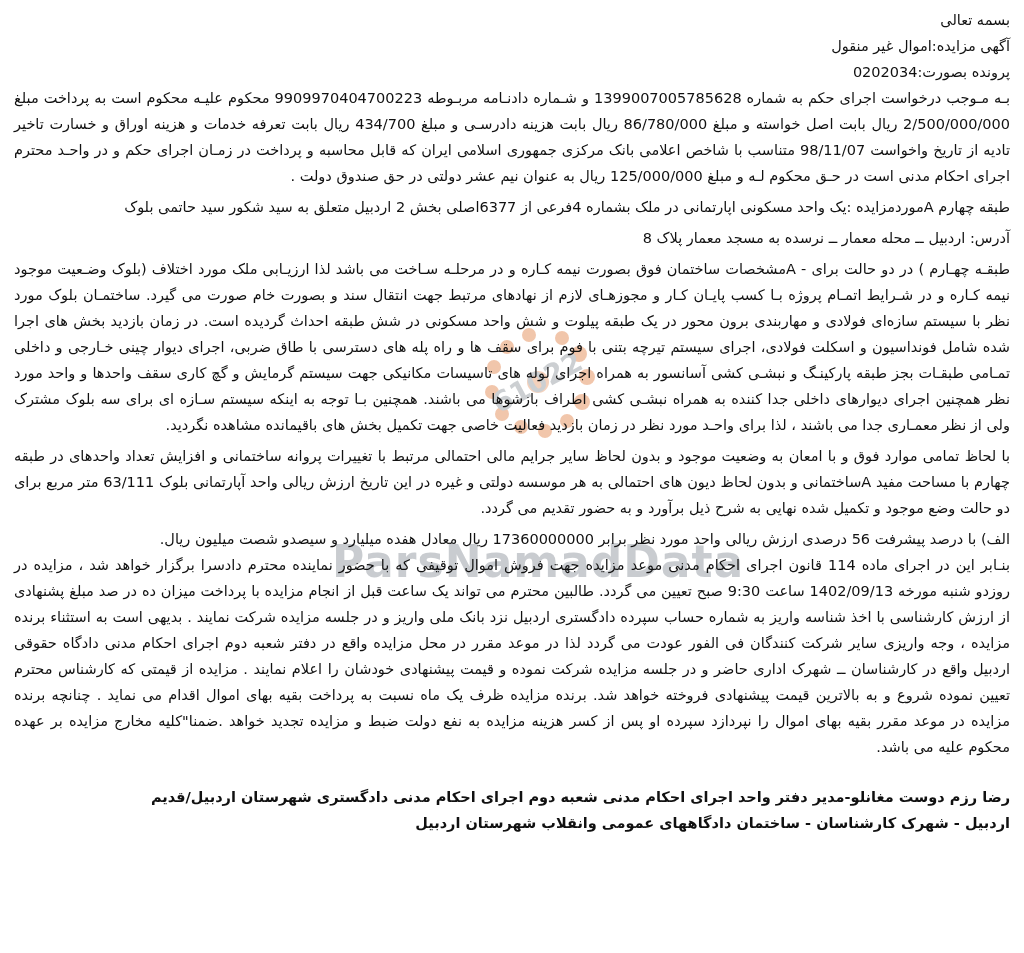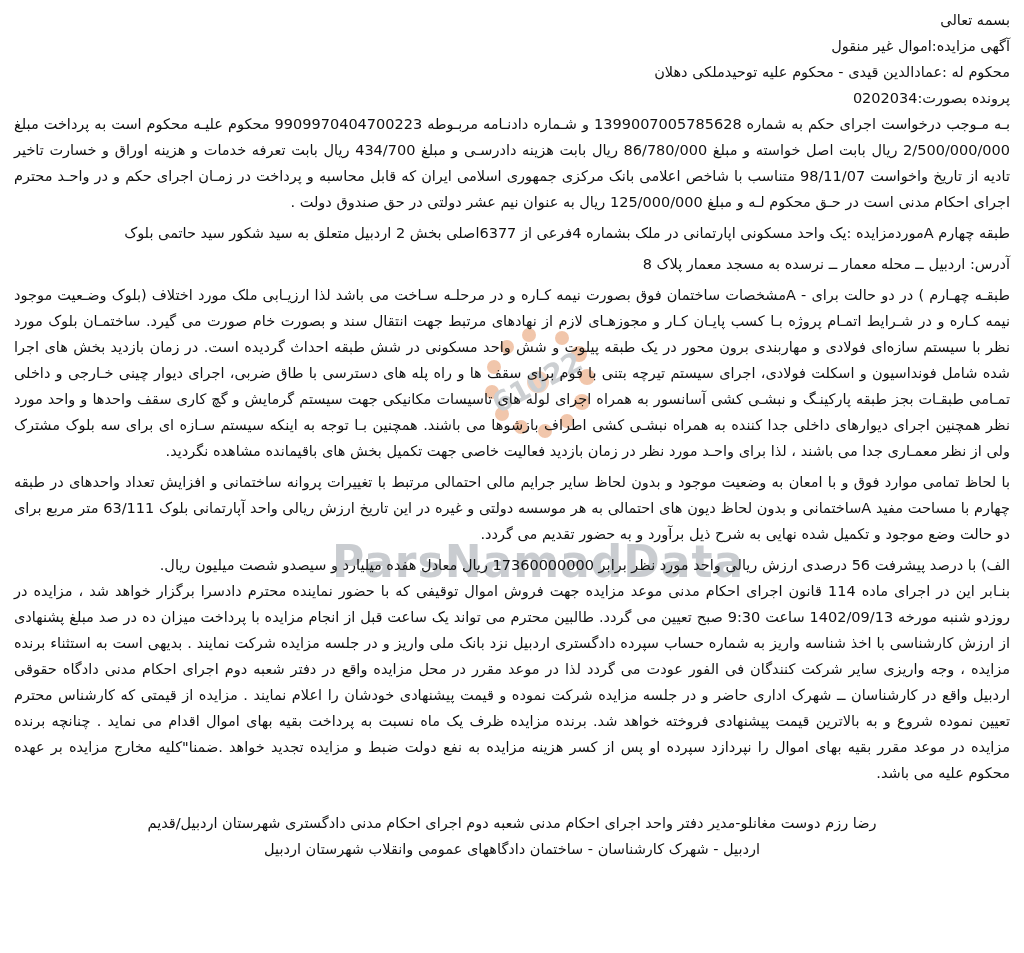--- a/index.html
+++ b/index.html
@@ -34,22 +34,22 @@
   }
   .para {
     direction: rtl; text-align: justify;
     font-size: 14.5px; line-height: 26px;
     margin: 0 0 5px 0;
   }
   .para.single { }
   .para.alf { margin-bottom: 0; }
   .footer { margin-top: 24px; }
   .sig {
-    direction: rtl; text-align: center;
-    font-size: 14.5px; line-height: 26px;
+    direction: rtl; text-align: right;
+    font-size: 14.5px; line-height: 26px; font-weight: bold;
   }
   .sig + .sig { margin-top: 0; }
 </style>
 </head>
 <body>
 
 <div class="watermark-layer">
   <svg class="wm-stamp" viewBox="0 0 142 128" aria-hidden="true">
     <g fill="#e58e5a">
       <circle cx="96" cy="20" r="7"></circle>
@@ -67,21 +67,20 @@
     </g>
     <circle cx="72" cy="64" r="11" fill="#e58e5a" opacity="0.8"></circle>
     <text x="71" y="74" text-anchor="middle" transform="rotate(-28 71 64)" font-size="28" font-weight="bold" fill="#9aa0a6">61022</text>
   </svg>
   <div class="wm-text">ParsNamadData</div>
 </div>
 
 <div class="page">
   <div class="hline">بسمه تعالی</div>
   <div class="hline">آگهی مزایده:اموال غیر منقول</div>
-  <div class="hline">محکوم له :عمادالدین قیدی - محکوم علیه توحیدملکی دهلان</div>
   <div class="hline">پرونده بصورت:0202034</div>
 
   <p class="para">بـه مـوجب درخواست اجرای حکم به شماره 1399007005785628 و شـماره دادنـامه مربـوطه 9909970404700223 محکوم علیـه محکوم است به پرداخت مبلغ 2/500/000/000 ریال بابت اصل خواسته و مبلغ 86/780/000 ریال بابت هزینه دادرسـی و مبلغ 434/700 ریال بابت تعرفه خدمات و هزینه اوراق و خسارت تاخیر تادیه از تاریخ واخواست 98/11/07 متناسب با شاخص اعلامی بانک مرکزی جمهوری اسلامی ایران که قابل محاسبه و پرداخت در زمـان اجرای حکم و در واحـد محترم اجرای احکام مدنی است در حـق محکوم لـه و مبلغ 125/000/000 ریال به عنوان نیم عشر دولتی در حق صندوق دولت .</p>
   <p class="para single">طبقه چهارم Aموردمزایده :یک واحد مسکونی اپارتمانی در ملک بشماره 4فرعی از 6377اصلی بخش 2 اردبیل متعلق به سید شکور سید حاتمی بلوک</p>
   <p class="para single">آدرس: اردبیل ــ محله معمار ــ نرسده به مسجد معمار پلاک 8</p>
   <p class="para">طبقـه چهـارم ) در دو حالت برای - Aمشخصات ساختمان فوق بصورت نیمه کـاره و در مرحلـه سـاخت می باشد لذا ارزیـابی ملک مورد اختلاف (بلوک وضـعیت موجود نیمه کـاره و در شـرایط اتمـام پروژه بـا کسب پایـان کـار و مجوزهـای لازم از نهادهای مرتبط جهت انتقال سند و بصورت خام صورت می گیرد. ساختمـان بلوک مورد نظر با سیستم سازه‌ای فولادی و مهاربندی برون محور در یک طبقه پیلوت و شش واحد مسکونی در شش طبقه احداث گردیده است. در زمان بازدید بخش های اجرا شده شامل فونداسیون و اسکلت فولادی، اجرای سیستم تیرچه بتنی با فوم برای سقف ها و راه پله های دسترسی با طاق ضربی، اجرای دیوار چینی خـارجی و داخلی تمـامی طبقـات بجز طبقه پارکینـگ و نبشـی کشی آسانسور به همراه اجرای لوله های تاسیسات مکانیکی جهت سیستم گرمایش و گچ کاری سقف واحدها و واحد مورد نظر همچنین اجرای دیوارهای داخلی جدا کننده به همراه نبشـی کشی اطراف بازشوها می باشند. همچنین بـا توجه به اینکه سیستم سـازه ای برای سه بلوک مشترک ولی از نظر معمـاری جدا می باشند ، لذا برای واحـد مورد نظر در زمان بازدید فعالیت خاصی جهت تکمیل بخش های باقیمانده مشاهده نگردید.</p>
   <p class="para">با لحاظ تمامی موارد فوق و با امعان به وضعیت موجود و بدون لحاظ سایر جرایم مالی احتمالی مرتبط با تغییرات پروانه ساختمانی و افزایش تعداد واحدهای در طبقه چهارم با مساحت مفید Aساختمانی و بدون لحاظ دیون های احتمالی به هر موسسه دولتی و غیره در این تاریخ ارزش ریالی واحد آپارتمانی بلوک 63/111 متر مربع برای دو حالت وضع موجود و تکمیل شده نهایی به شرح ذیل برآورد و به حضور تقدیم می گردد.</p>
   <p class="para single alf">الف) با درصد پیشرفت 56 درصدی ارزش ریالی واحد مورد نظر برابر 17360000000 ریال معادل هفده میلیارد و سیصدو شصت میلیون ریال.</p>
   <p class="para">بنـابر این در اجرای ماده 114 قانون اجرای احکام مدنی موعد مزایده جهت فروش اموال توقیفی که با حضور نماینده محترم دادسرا برگزار خواهد شد ، مزایده در روزدو شنبه مورخه 1402/09/13 ساعت 9:30 صبح تعیین می گردد. طالبین محترم می تواند یک ساعت قبل از انجام مزایده با پرداخت میزان ده در صد مبلغ پشنهادی از ارزش کارشناسی با اخذ شناسه واریز به شماره حساب سپرده دادگستری اردبیل نزد بانک ملی واریز و در جلسه مزایده شرکت نمایند . بدیهی است به استثناء برنده مزایده ، وجه واریزی سایر شرکت کنندگان فی الفور عودت می گردد لذا در موعد مقرر در محل مزایده واقع در دفتر شعبه دوم اجرای احکام مدنی دادگاه حقوقی اردبیل واقع در کارشناسان ــ شهرک اداری حاضر و در جلسه مزایده شرکت نموده و قیمت پیشنهادی خودشان را اعلام نمایند . مزایده از قیمتی که کارشناس محترم تعیین نموده شروع و به بالاترین قیمت پیشنهادی فروخته خواهد شد. برنده مزایده ظرف یک ماه نسبت به پرداخت بقیه بهای اموال اقدام می نماید . چنانچه برنده مزایده در موعد مقرر بقیه بهای اموال را نپردازد سپرده او پس از کسر هزینه مزایده به نفع دولت ضبط و مزایده تجدید خواهد .ضمنا"کلیه مخارج مزایده بر عهده محکوم علیه می باشد.</p>
 

